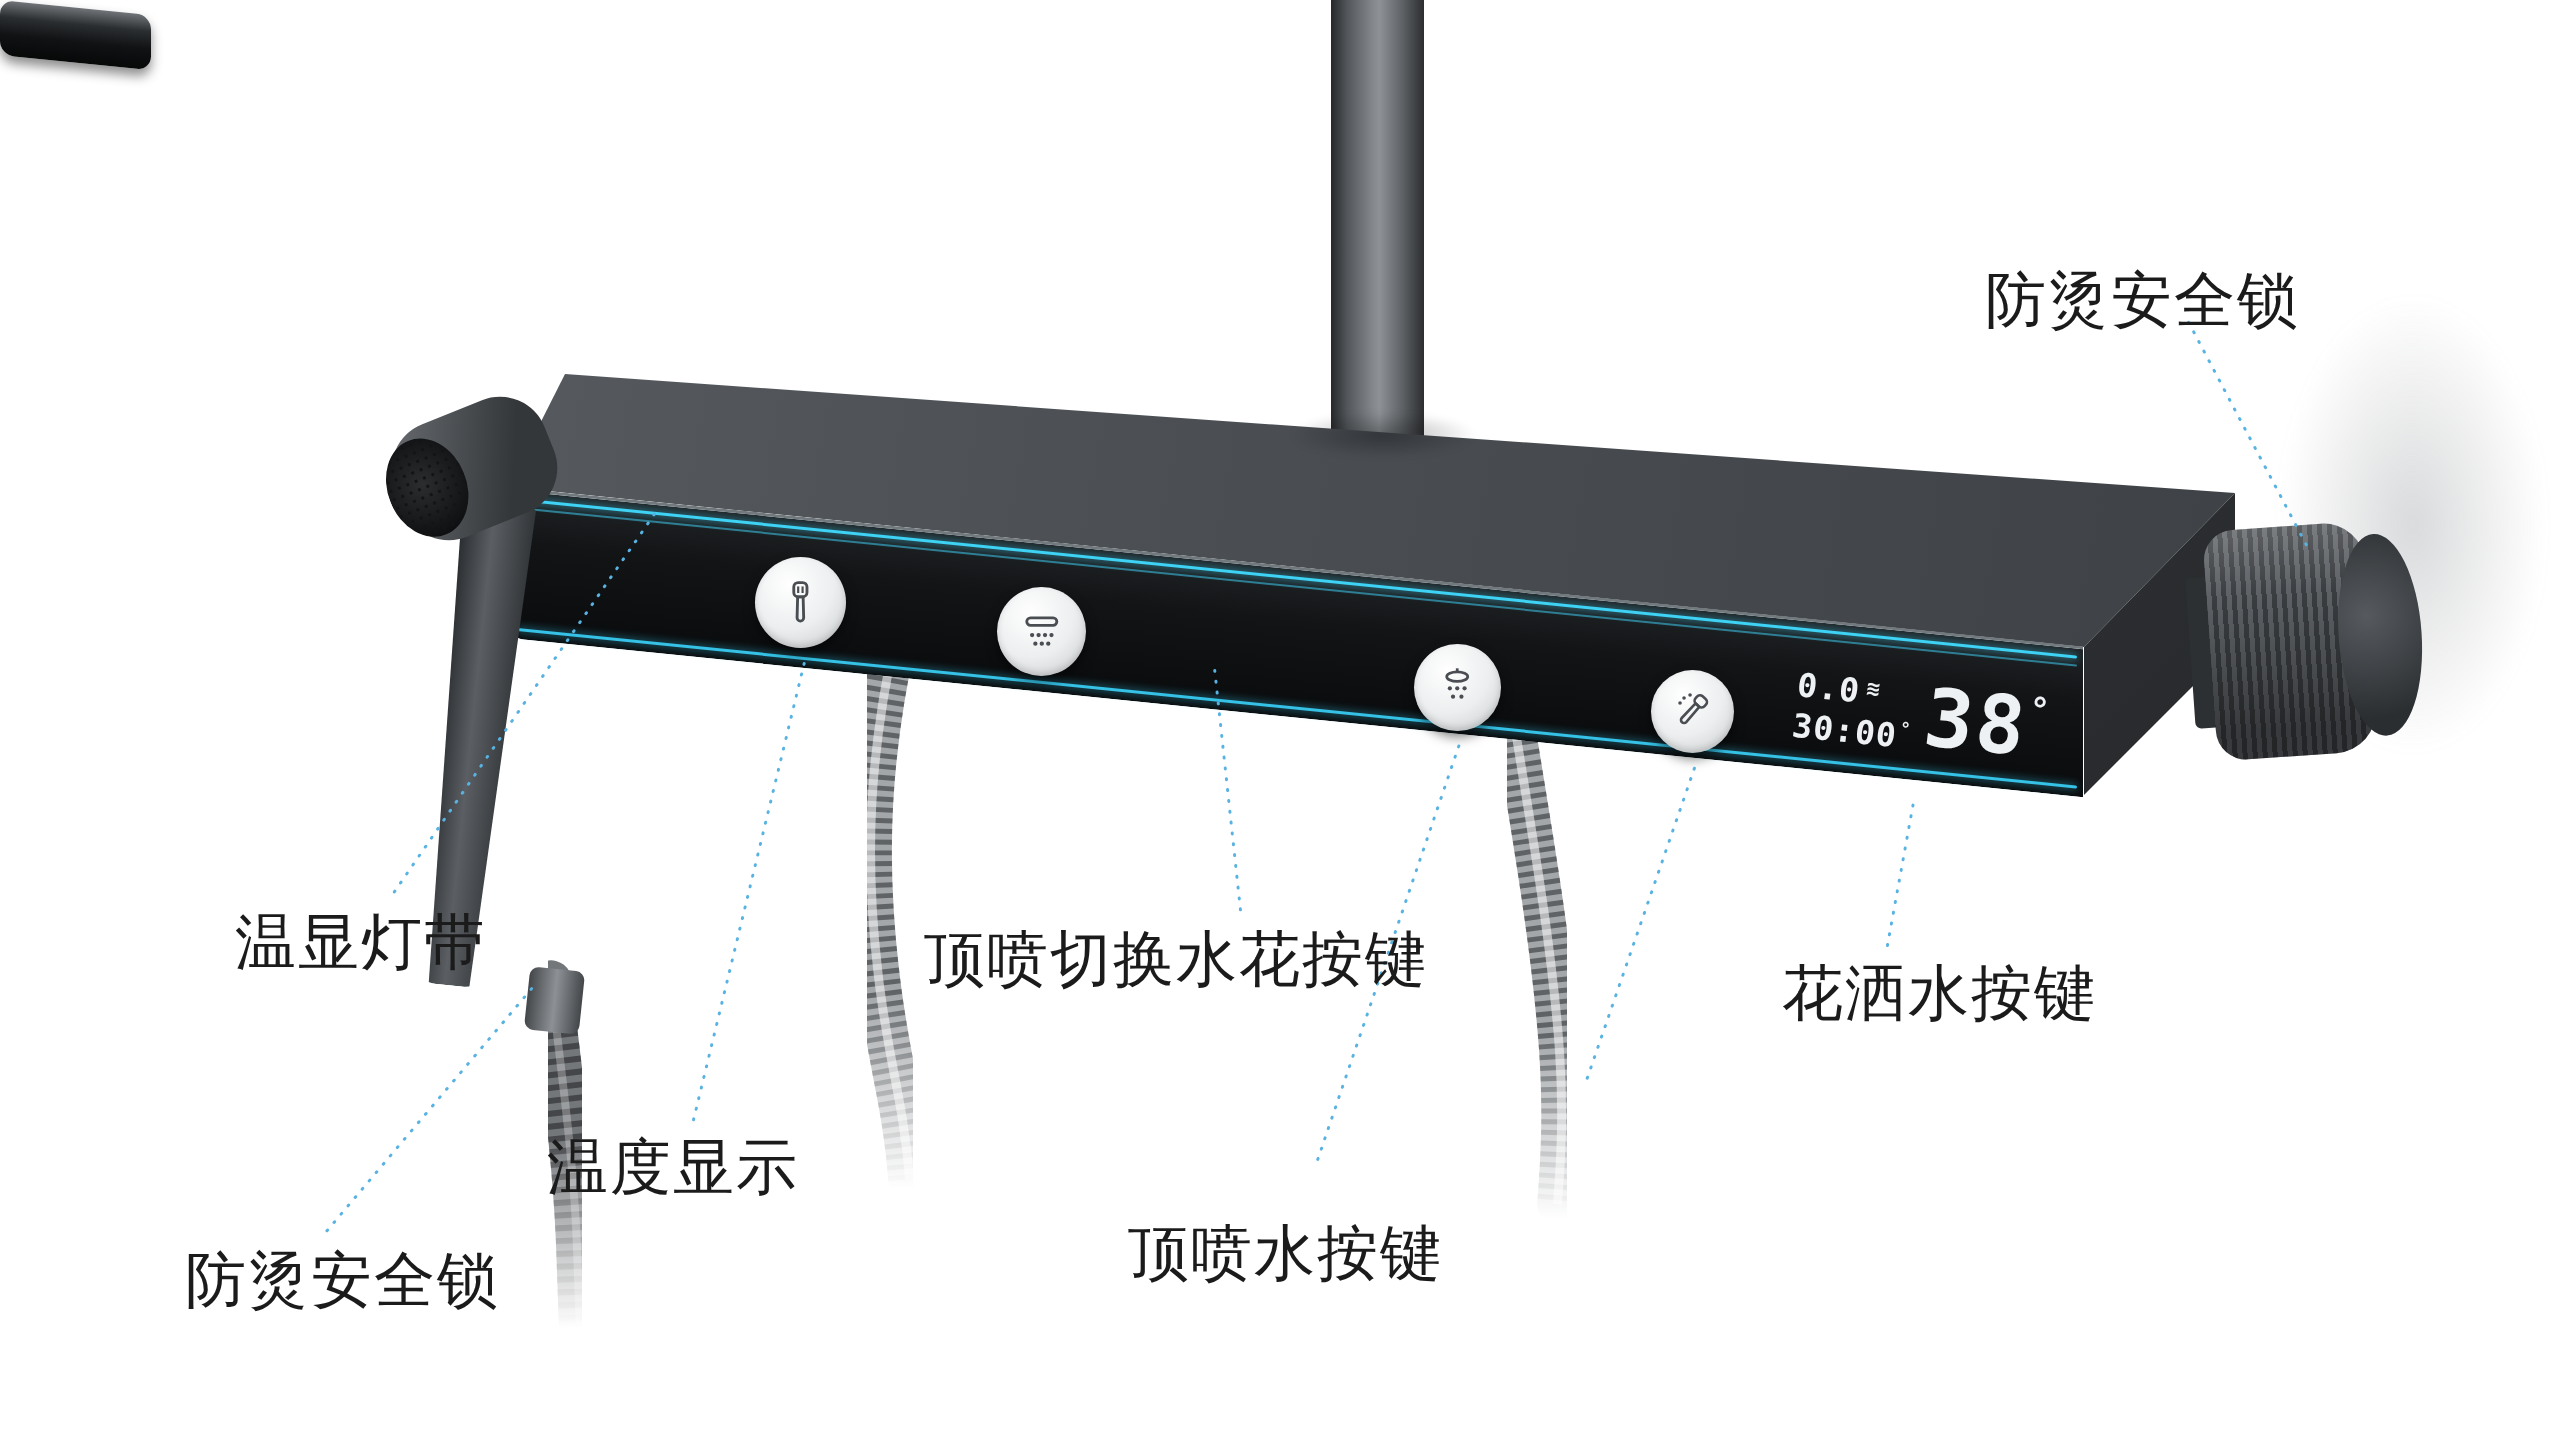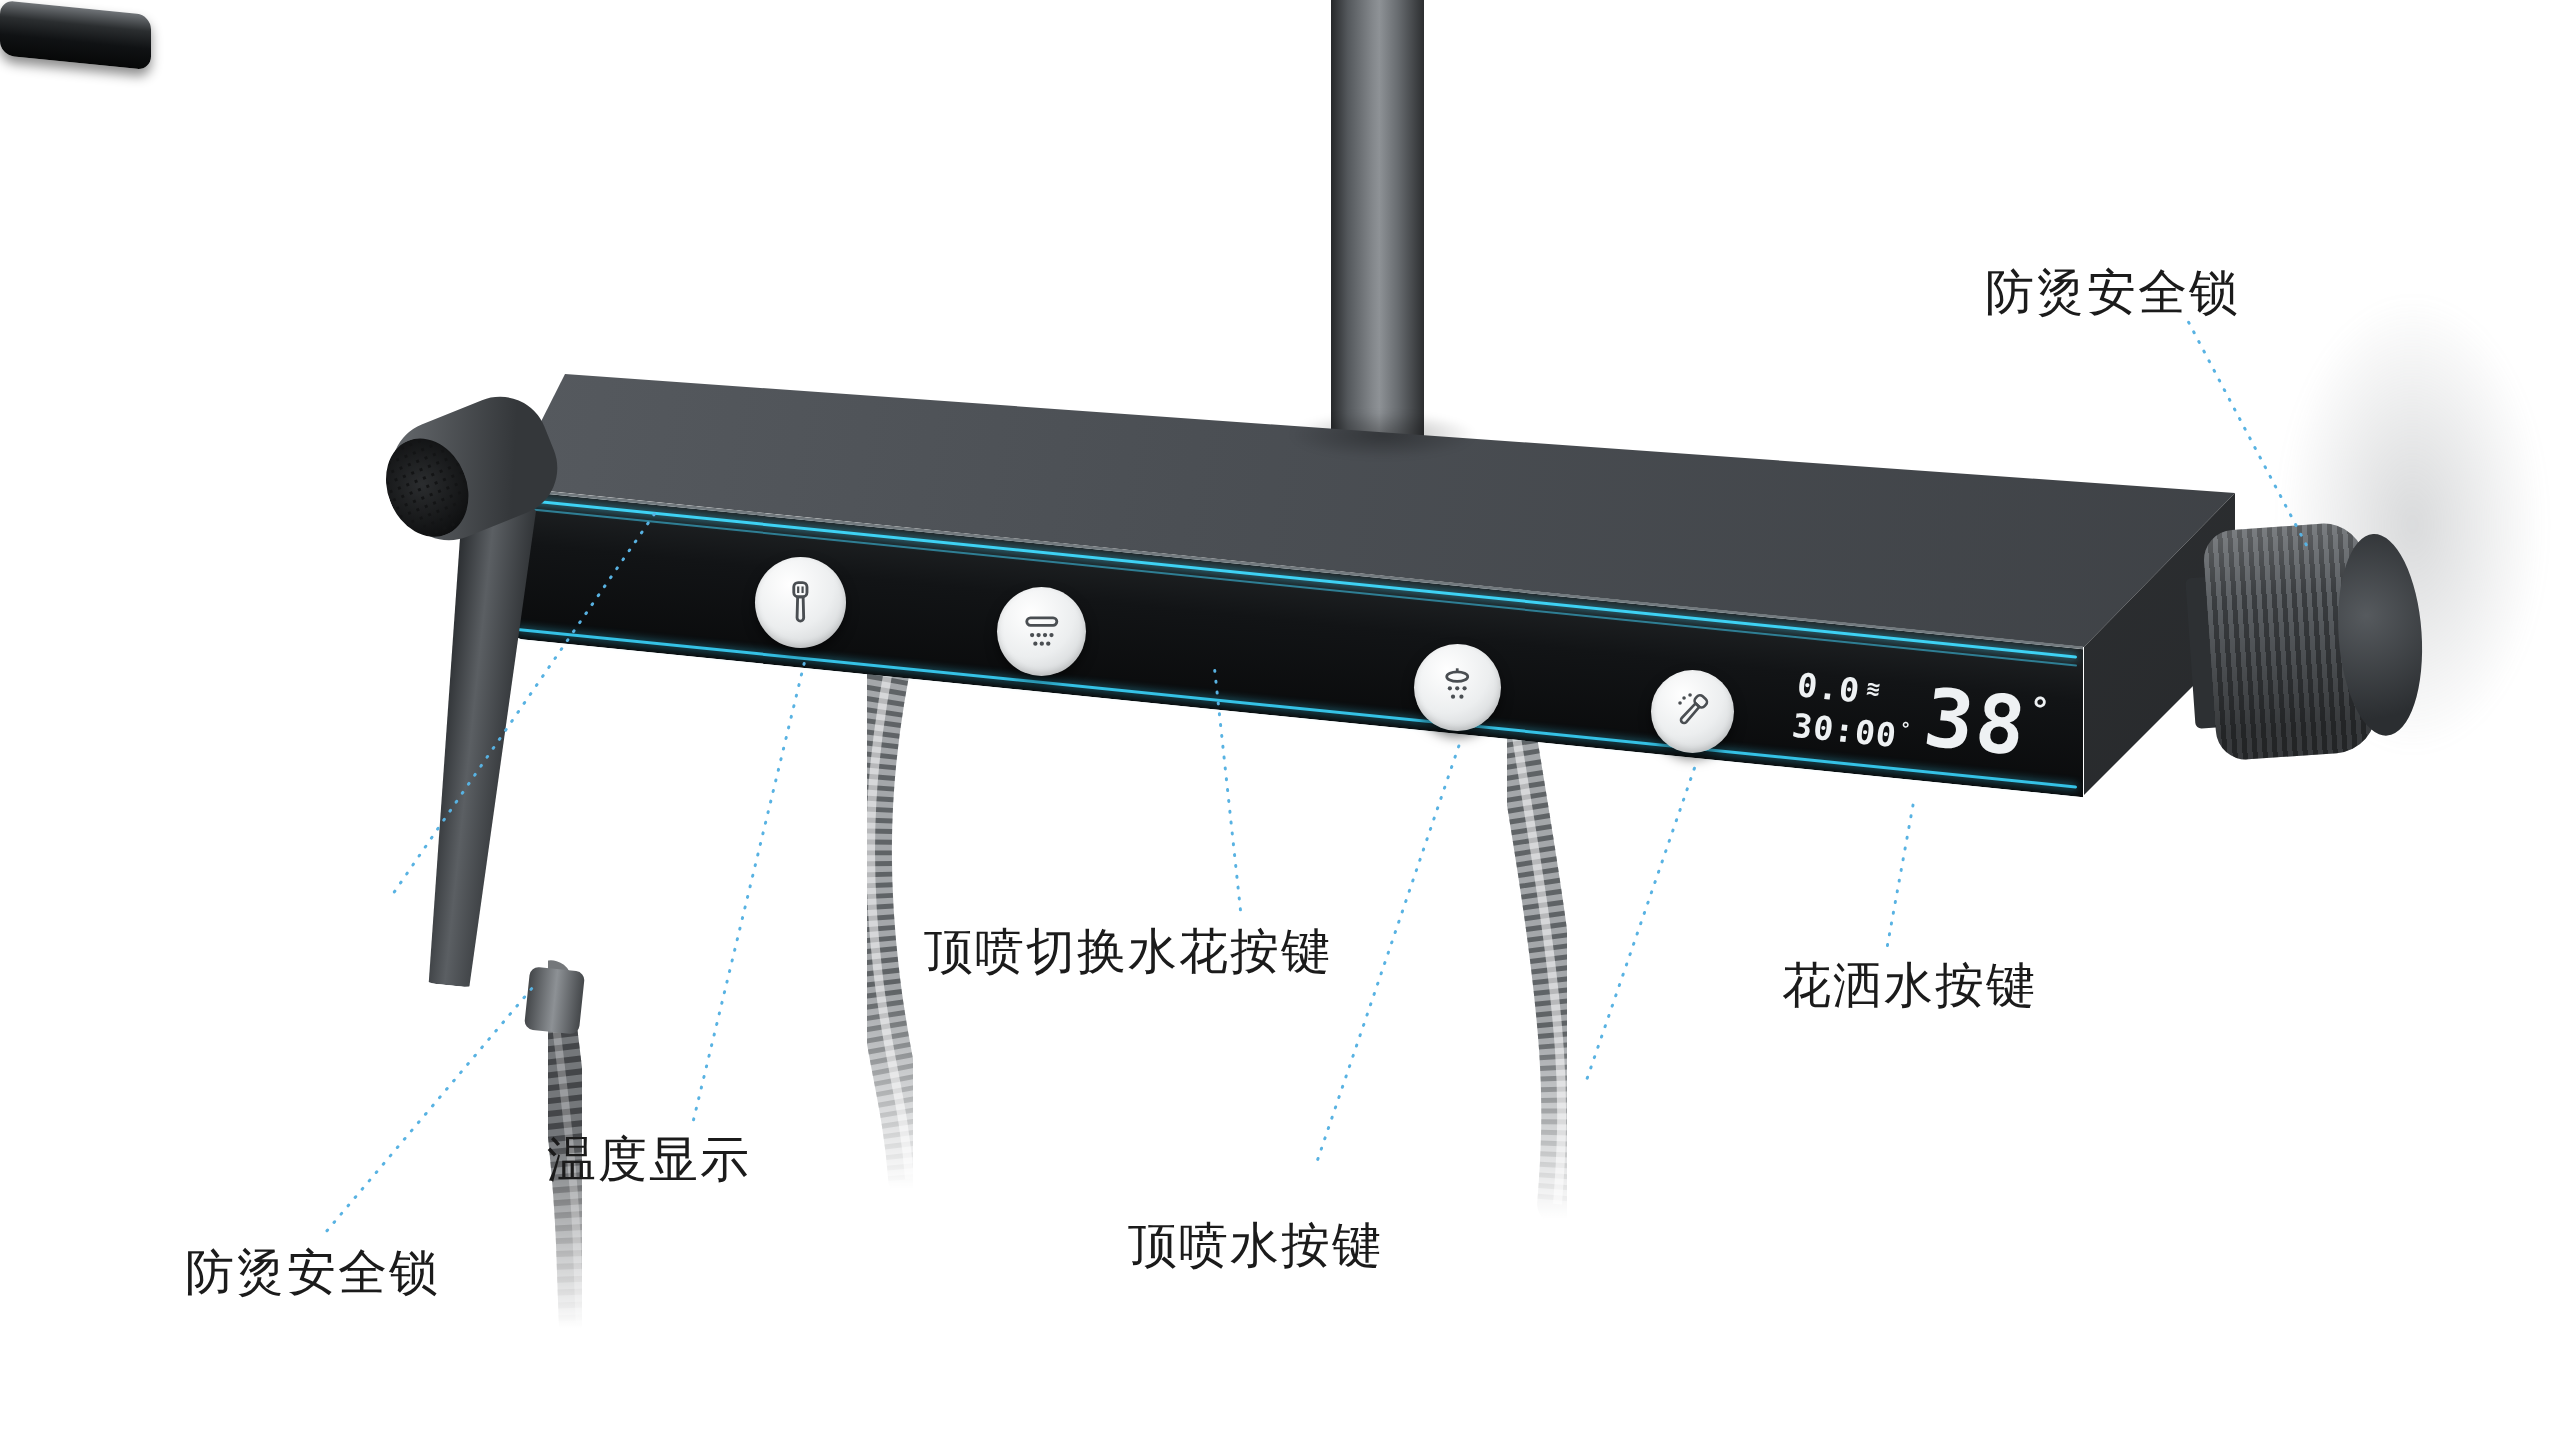--- a/index.html
+++ b/index.html
@@ -78,21 +78,21 @@
     display:flex; align-items:center; gap:12px;
     color:#eef1f3; font-family:"DejaVu Sans Mono", monospace; font-weight:bold; }
   .disp-left { display:flex; flex-direction:column; gap:8px; transform:skewX(-7deg); }
   .disp-row { font-size:33px; letter-spacing:1px; line-height:1; display:flex; align-items:flex-start; }
   .flow-glyph { font-size:22px; margin-left:6px; margin-top:2px; }
   .deg-small { font-size:18px; margin-left:2px; }
   .disp-temp { font-size:81px; letter-spacing:2px; line-height:1; transform:skewX(-7deg); display:flex; align-items:flex-start; }
   .deg-big { font-size:34px; margin-top:4px; }
 
   
-  .label { position:absolute; z-index:7; font-size:49px; letter-spacing:2px;
+  .label { position:absolute; z-index:7; font-size:61px; letter-spacing:2px;
     color:#1b1b1b; white-space:nowrap; }
   .leaders { left:0; top:0; z-index:6; }
   .leaders line { stroke:#58b2e2; stroke-width:3; stroke-linecap:round; stroke-dasharray:1 10; fill:none; }
   .hoses { left:0; top:0; z-index:1; }
 </style>
 </head>
 <body>
 
 <div class="canvas">
 
@@ -238,20 +238,21 @@
     <line x1="398" y1="900" x2="665" y2="512"></line>
     <line x1="330" y1="1242" x2="543" y2="990"></line>
     <line x1="700" y1="1130" x2="812" y2="668"></line>
     <line x1="1252" y1="918" x2="1226" y2="676"></line>
     <line x1="1330" y1="1170" x2="1474" y2="748"></line>
     <line x1="1602" y1="1088" x2="1712" y2="770"></line>
     <line x1="1905" y1="954" x2="1932" y2="806"></line>
     <line x1="2209" y1="325" x2="2328" y2="550"></line>
   </svg>
 
+  <div class="label" style="left:235px;top:902px">温显灯带</div>
   <div class="label" style="left:185px;top:1240px">防烫安全锁</div>
   <div class="label" style="left:547px;top:1127px">温度显示</div>
   <div class="label" style="left:924px;top:919px">顶喷切换水花按键</div>
   <div class="label" style="left:1128px;top:1213px">顶喷水按键</div>
   <div class="label" style="left:1782px;top:953px">花洒水按键</div>
   <div class="label" style="left:1985px;top:260px">防烫安全锁</div>
 
 </div>
 
 

